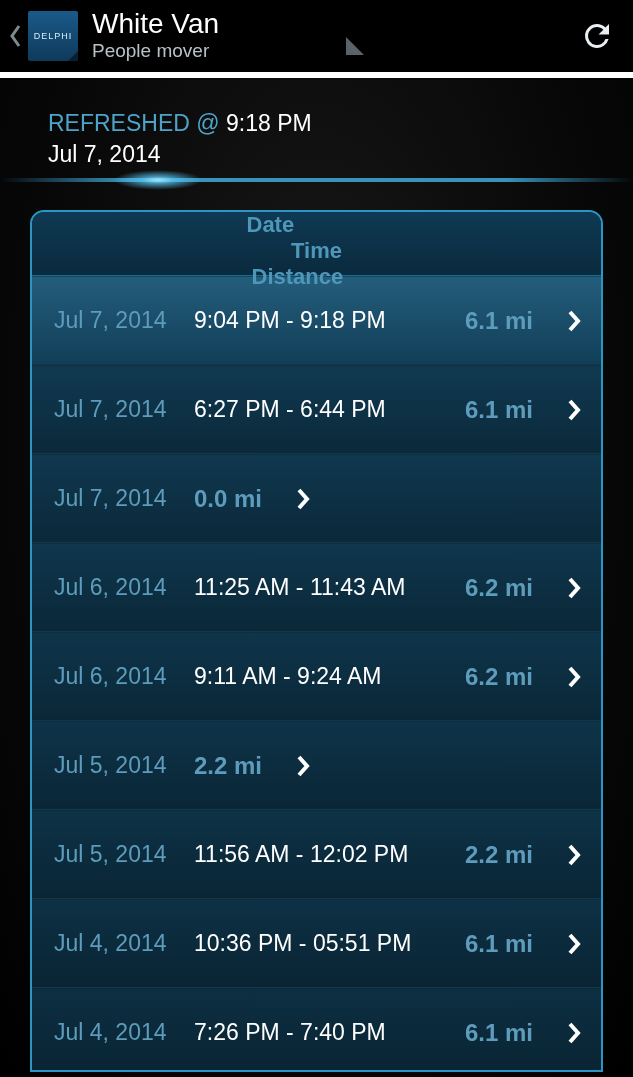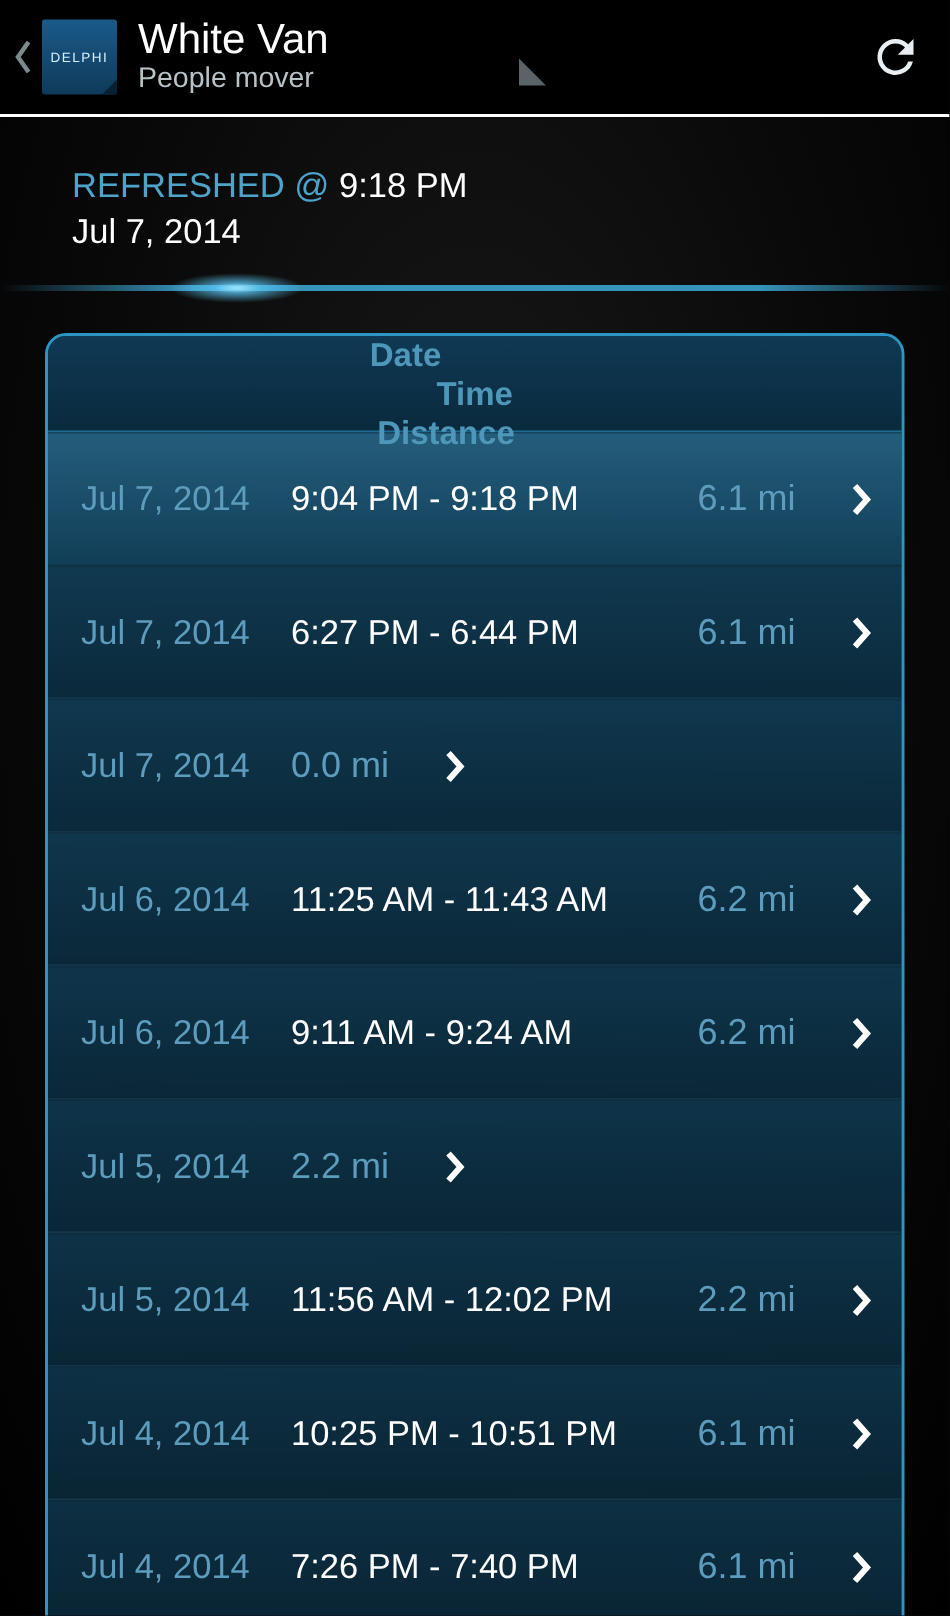--- a/index.html
+++ b/index.html
@@ -15,21 +15,21 @@
     background: radial-gradient(ellipse at 50% 40%, #1a1a1a 0%, #0a0a0a 55%, #000 100%);
   }
 
   
   .app-bar {
     display: flex;
     align-items: center;
     height: 78px;
     padding: 0 14px 0 6px;
     background: #000;
-    border-bottom: 2px solid #ffffff;
+    border-bottom: 6px solid #ffffff;
   }
   .back-caret {
     width: 22px;
     display: flex;
     align-items: center;
     justify-content: center;
     color: #7d8b8f;
     font-size: 26px;
     padding-right: 4px;
   }
@@ -77,21 +77,21 @@
   }
   .spinner-tri svg { display:block; }
   .refresh-btn {
     width: 44px; height: 44px;
     display:flex; align-items:center; justify-content:center;
     color:#e8eef1;
   }
 
   
   .status {
-    padding: 30px 20px 20px 48px;
+    padding: 30px 20px 8px 48px;
     font-size: 23px;
     line-height: 1.35;
     font-weight: 500;
   }
   .status .lbl { color: #4ea3c9; }
   .status .time { color: #fff; }
   .status .date { color: #fff; display:block; }
 
   
   .glow-divider {
@@ -146,21 +146,21 @@
     border-bottom: 1px solid #123748;
     border-top: 1px solid rgba(90,160,190,0.06);
     background: linear-gradient(180deg, rgba(20,70,98,0.25) 0%, rgba(8,34,48,0.55) 100%);
   }
   .row:first-child {
     background: linear-gradient(180deg, rgba(60,140,180,0.45) 0%, rgba(20,70,98,0.55) 100%);
   }
   .cell { font-size: 23px; }
   .cell-date { width: 140px; color:#5d9cbc; font-weight:500; }
   .cell-time { flex:1; color:#fff; font-weight:500; }
-  .cell-dist { width: 96px; color:#5d9cbc; font-weight:400; font-size:24px; }
+  .cell-dist { width: 96px; color:#5d9cbc; font-weight:700; font-size:24px; }
   .chev {
     width: 26px;
     display:flex; align-items:center; justify-content:center;
     color:#fff;
   }
   .chev svg { display:block; }
 </style>
 </head>
 <body>
 
@@ -268,21 +268,21 @@
           <div class="cell cell-time">11:56 AM - 12:02 PM</div>
           <div class="cell cell-dist">2.2 mi</div>
           <div class="chev">
             <svg width="16" height="26" viewBox="0 0 16 26">
               <polyline points="4,4 12,13 4,22" fill="none" stroke="#fff" stroke-width="4"></polyline>
             </svg>
           </div>
         </div>
         <div class="row">
           <div class="cell cell-date">Jul 4, 2014</div>
-          <div class="cell cell-time">10:25 PM - 10:51 PM</div>
+          <div class="cell cell-time">10:36 PM - 05:51 PM</div>
           <div class="cell cell-dist">6.1 mi</div>
           <div class="chev">
             <svg width="16" height="26" viewBox="0 0 16 26">
               <polyline points="4,4 12,13 4,22" fill="none" stroke="#fff" stroke-width="4"></polyline>
             </svg>
           </div>
         </div>
         <div class="row">
           <div class="cell cell-date">Jul 4, 2014</div>
           <div class="cell cell-time">7:26 PM - 7:40 PM</div>

